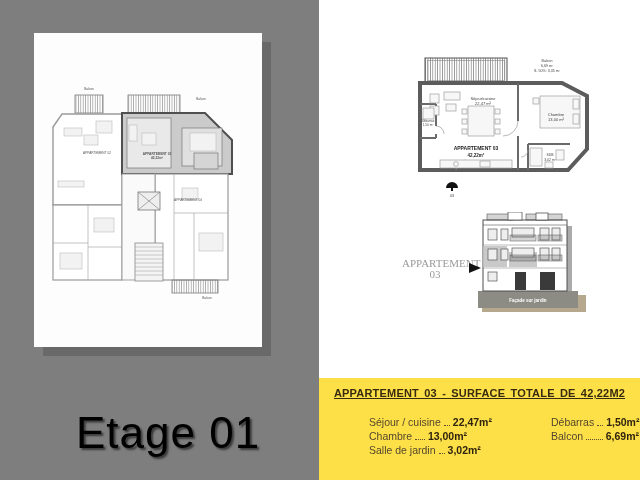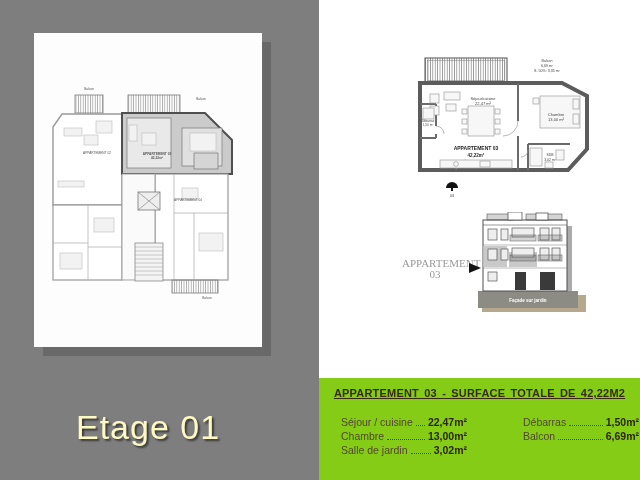--- a/index.html
+++ b/index.html
@@ -2,32 +2,32 @@
 <html><head>
 <meta charset="utf-8">
 <style>
   html,body{margin:0;padding:0;}
   body{
     width:640px;height:480px;position:relative;overflow:hidden;
     background:#7e7e7e;
     font-family:"Liberation Sans",sans-serif;
   }
   .region-white{position:absolute;left:319px;top:0;width:321px;height:378px;background:#ffffff;}
-  .panel{position:absolute;left:319px;top:378px;width:321px;height:102px;background:#84cc16;}
+  .panel{position:absolute;left:319px;top:378px;width:321px;height:102px;background:#fde047;}
 
   
   .sheet{
     position:absolute;left:34px;top:33px;width:228px;height:314px;
     background:#fdfdfd;box-shadow:9px 9px 0 0 #696969;
   }
   .sheet svg{display:block;width:228px;height:314px;}
 
   .etage-title{
     position:absolute;left:76px;top:408px;
-    font-size:34px;color:#fef9c3;letter-spacing:1px;
+    font-size:44px;color:#000000;letter-spacing:1px;
     text-shadow:2px 2px 2px rgba(35,35,35,0.75);
   }
 
   
   .detail-plan{position:absolute;left:410px;top:46px;width:185px;height:155px;}
   .detail-plan svg{display:block;width:185px;height:155px;}
 
   
   .elevation{position:absolute;left:468px;top:212px;width:118px;height:104px;}
   .elevation svg{display:block;width:118px;height:104px;}
@@ -43,21 +43,21 @@
 
   
   .panel-title{
     position:absolute;top:9px;left:0;right:0;text-align:center;
     font-size:11px;font-weight:bold;color:#372a10;text-decoration:underline;
     word-spacing:2px;letter-spacing:0.2px;
   }
   .col{position:absolute;top:36px;font-size:10.5px;color:#54462e;}
   .col.left{left:22px;width:126px;}
   .col.right{left:204px;width:116px;}
-  .trow{display:flex;align-items:flex-end;height:14px;}
+  .trow{display:flex;align-items:flex-end;height:14px;margin-left:28px;}
   .trow .label{white-space:nowrap;}
   .trow .leader{flex:1;border-bottom:1px dotted #5a4c33;margin:0 3px 2px 3px;min-width:6px;}
   .trow .value{font-weight:bold;color:#30240f;white-space:nowrap;text-align:right;}
 
   svg text{font-family:"Liberation Sans",sans-serif;}
 </style>
 </head>
 <body>
 
 <div class="region-white"></div>

